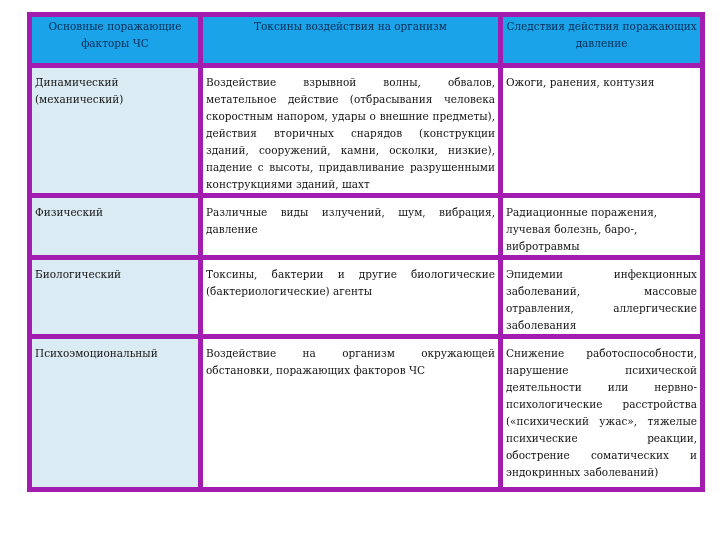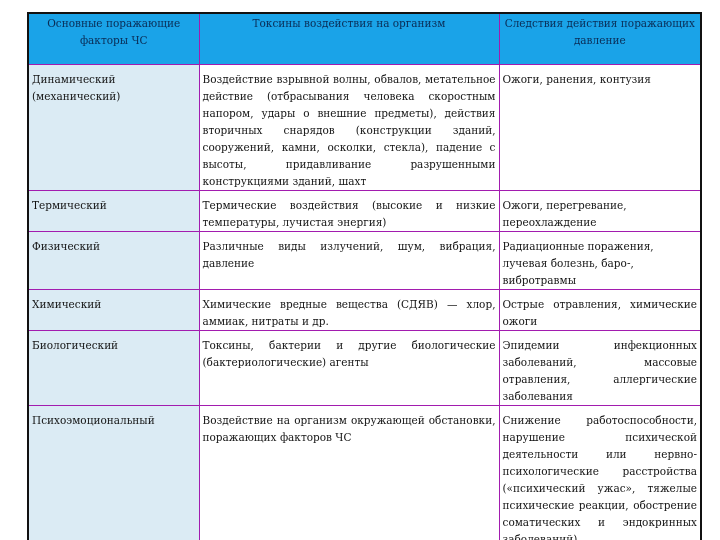--- a/index.html
+++ b/index.html
@@ -3,21 +3,21 @@
 <meta charset="utf-8">
 <style>
   html, body { margin: 0; padding: 0; background: #ffffff; }
   body { width: 720px; height: 540px; position: relative; overflow: hidden;
          font-family: "DejaVu Serif", "Liberation Serif", serif; color: #141414; }
   .page { position: absolute; left: 27px; top: 12px; width: 673px; }
   table { border-collapse: collapse; width: 673px; table-layout: fixed; }
   col.c1 { width: 171px; }
   col.c2 { width: 300px; }
   col.c3 { width: 202px; }
-  th, td { border: 1px solid #a21caf; vertical-align: top;
+  th, td { border: 5px solid #a21caf; vertical-align: top;
            font-size: 10.5px; line-height: 17px; padding: 0 3px; margin-left: 8px; }
   th { background: #1aa3e8; color: #0a2c55; font-weight: normal; text-align: center;
        padding-top: 1px; padding-bottom: 0; }
   td.factor { background: #dbebf4; }
   td.just { text-align: justify; text-align-last: left; }
   .outer { border: 2px solid #111; }
   tr.h-head { height: 51px; }
   tr.r-dyn { height: 122px; }
   tr.r-term { height: 34px; }
   tr.r-phys { height: 45px; }
@@ -39,37 +39,27 @@
     <thead>
       <tr class="h-head">
         <th>Основные поражающие факторы ЧС</th>
         <th>Токсины воздействия на организм</th>
         <th>Следствия действия поражающих давление</th>
       </tr>
     </thead>
     <tbody>
       <tr class="r-dyn">
         <td class="factor">Динамический (механический)</td>
-        <td class="just">Воздействие взрывной волны, обвалов, метательное действие (отбрасывания человека скоростным напором, удары о внешние предметы), действия вторичных снарядов (конструкции зданий, сооружений, камни, осколки, стекла), падение с высоты, придавливание разрушенными конструкциями зданий, шахт</td>
+        <td class="just">Воздействие взрывной волны, обвалов, метательное действие (отбрасывания человека скоростным напором, удары о внешние предметы), действия вторичных снарядов (конструкции зданий, сооружений, камни, осколки, низкие), падение с высоты, придавливание разрушенными конструкциями зданий, шахт</td>
         <td>Ожоги, ранения, контузия</td>
-      </tr>
-      <tr class="r-term">
-        <td class="factor">Термический</td>
-        <td class="just">Термические воздействия (высокие и низкие температуры, лучистая энергия)</td>
-        <td>Ожоги, перегревание, переохлаждение</td>
       </tr>
       <tr class="r-phys">
         <td class="factor">Физический</td>
         <td class="just">Различные виды излучений, шум, вибрация, давление</td>
         <td>Радиационные поражения, лучевая болезнь, баро-, вибротравмы</td>
-      </tr>
-      <tr class="r-chem">
-        <td class="factor">Химический</td>
-        <td class="just">Химические вредные вещества (СДЯВ) — хлор, аммиак, нитраты и др.</td>
-        <td class="just">Острые отравления, химические ожоги</td>
       </tr>
       <tr class="r-bio">
         <td class="factor">Биологический</td>
         <td class="just">Токсины, бактерии и другие биологические (бактериологические) агенты</td>
         <td class="just">Эпидемии инфекционных заболеваний, массовые отравления, аллергические заболевания</td>
       </tr>
       <tr class="r-psy">
         <td class="factor">Психоэмоциональный</td>
         <td class="just">Воздействие на организм окружающей обстановки, поражающих факторов ЧС</td>
         <td class="just">Снижение работоспособности, нарушение психической деятельности или нервно-психологические расстройства («психический ужас», тяжелые психические реакции, обострение соматических и эндокринных заболеваний)</td>

